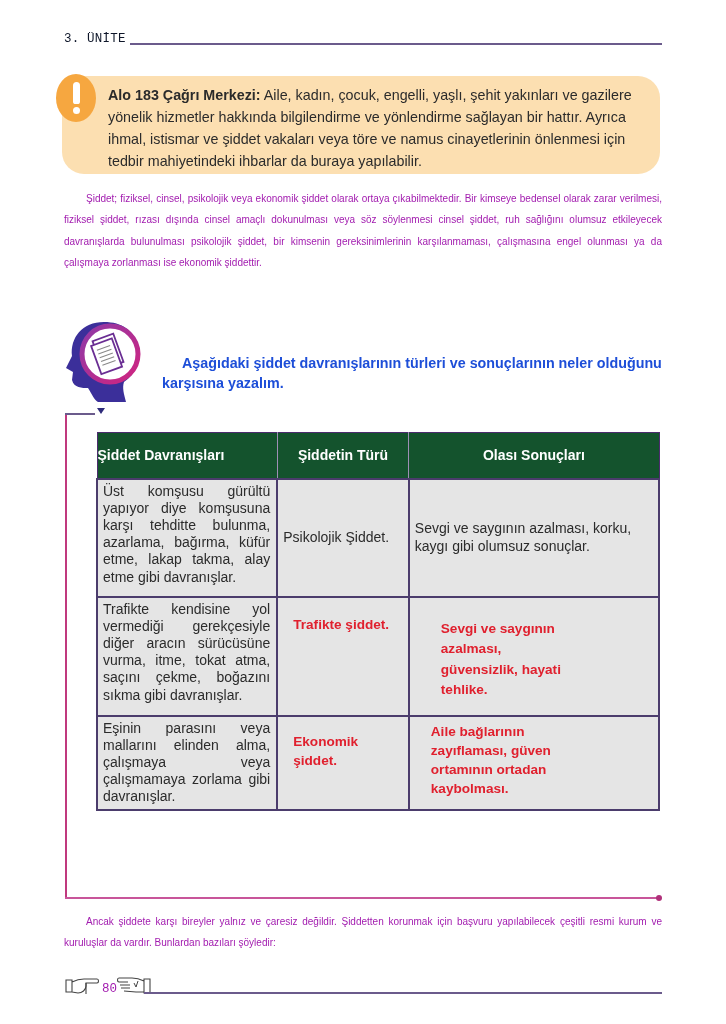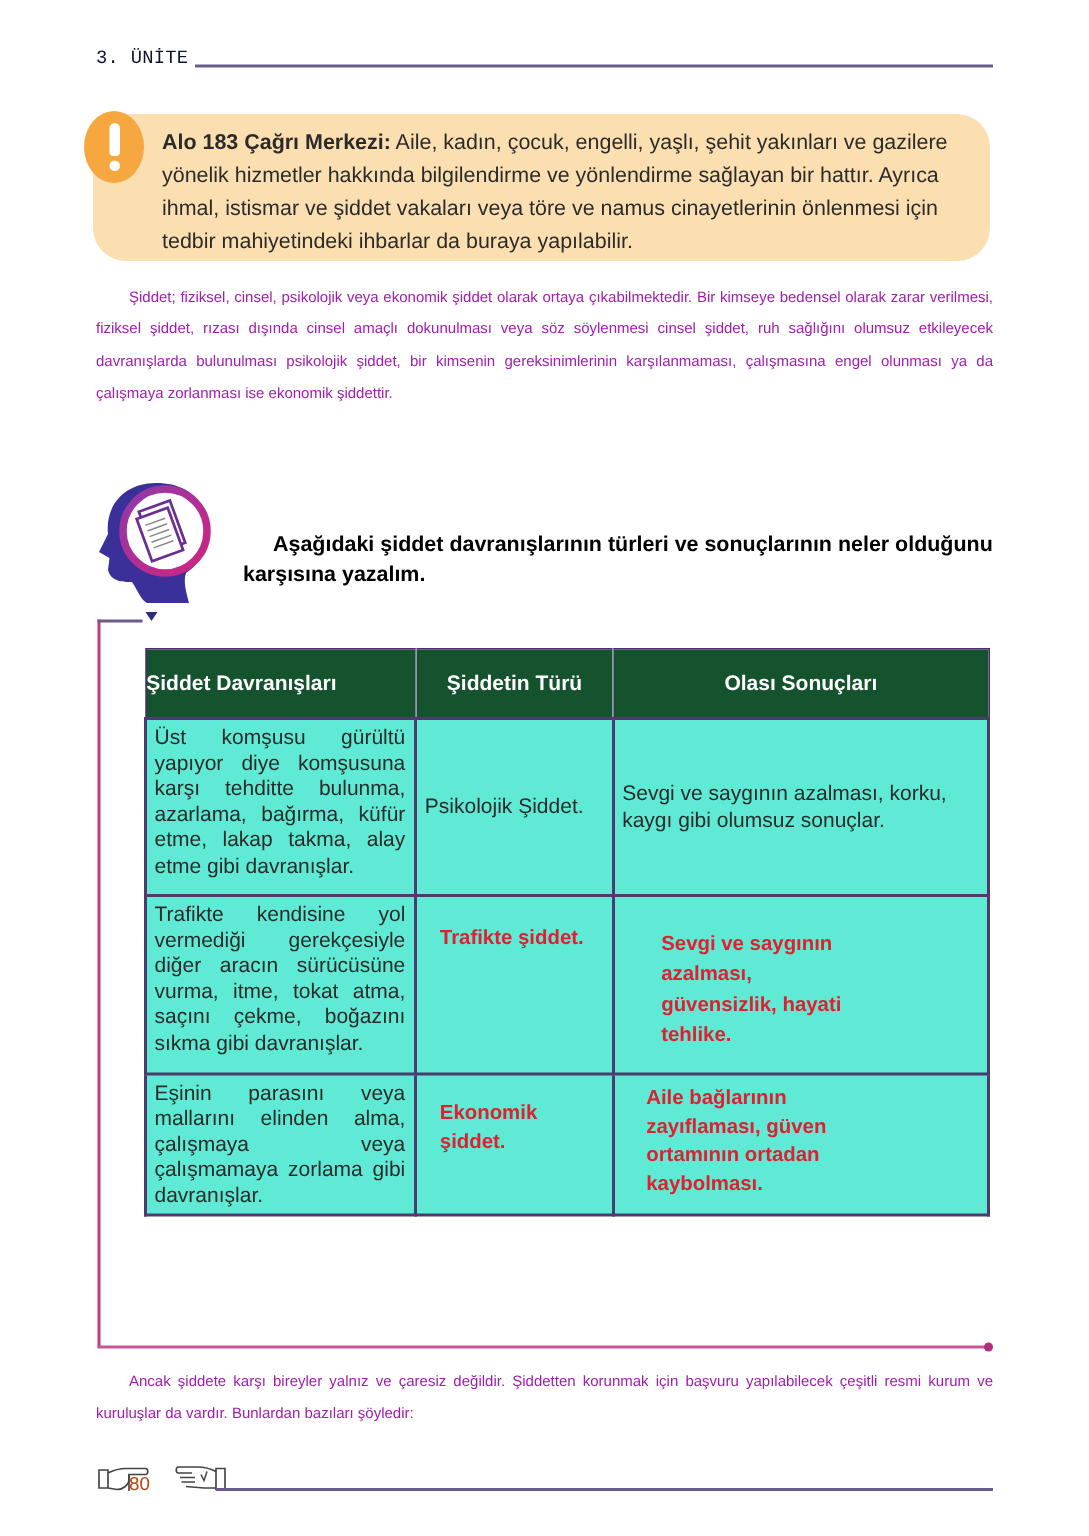--- a/index.html
+++ b/index.html
@@ -18,47 +18,47 @@
   .alert-icon .dot { position: absolute; left: 17px; top: 33px; width: 7px; height: 7px; background: #fff; border-radius: 50%; }
   .alert-text { position: absolute; left: 108px; top: 84px; width: 548px; font-size: 14.3px; line-height: 22px; color: #2b2b2b; }
   .alert-text b { font-weight: bold; }
 
   .para { position: absolute; left: 64px; width: 598px; font-size: 10px; line-height: 21.4px; text-align: justify; color: #a21caf; }
   .para .indent { display: inline-block; width: 22px; }
   .para1 { top: 188px; }
   .para2 { top: 911px; }
 
   .head-icon { position: absolute; left: 64px; top: 318px; width: 80px; height: 96px; }
-  .instruction { position: absolute; left: 162px; top: 353px; width: 500px; font-size: 14.3px; line-height: 20px; font-weight: bold; color: #000000; }
+  .instruction { position: absolute; left: 162px; top: 353px; width: 500px; font-size: 14.3px; line-height: 20px; font-weight: bold; color: #1d4ed8; }
   .instruction .indent { display: inline-block; width: 20px; }
 
   .frame-left { position: absolute; left: 65px; top: 413px; width: 2px; height: 485px; background: #c0397e; }
   .frame-top { position: absolute; left: 65px; top: 413px; width: 30px; height: 1.5px; background: #6b5b8c; }
   .frame-bottom { position: absolute; left: 65px; top: 897px; width: 593px; height: 2px; background: #c8559a; }
   .frame-dot { position: absolute; left: 656px; top: 895px; width: 6px; height: 6px; border-radius: 50%; background: #b0307a; }
   .frame-arrow { position: absolute; left: 97px; top: 408px; width: 0; height: 0;
     border-left: 4px solid transparent; border-right: 4px solid transparent; border-top: 6px solid #2e2b7a; }
 
   table.data { position: absolute; left: 96px; top: 432px; width: 564px; border-collapse: collapse; }
   table.data th { background: #14532d; color: #fff; font-weight: bold; font-size: 14px; height: 46px; border: 1.5px solid #4b2c6e; border-right-color: #9e8fb5; }
   table.data th:last-child { border-right-color: #4b2c6e; }
-  table.data td { background: #5eead4; border: 2px solid #4b3c6c; vertical-align: top; font-size: 14px; line-height: 17.2px; color: #2b2b2b; padding: 3px 6px 3px 5px; }
+  table.data td { background: #e5e5e5; border: 2px solid #4b3c6c; vertical-align: top; font-size: 14px; line-height: 17.2px; color: #2b2b2b; padding: 3px 6px 3px 5px; }
   .c1 { width: 181px; text-align: justify; }
   .c2 { width: 132px; }
   .c3 { width: 251px; }
   .mid { vertical-align: middle !important; }
   .ans { color: #e0202e; font-weight: bold; font-size: 13.6px; line-height: 19px; }
   .r1 td { height: 118px; }
   .r2 td { height: 98px; }
   .r3 td { height: 119px; }
   .r4 td { height: 77px; }
 
   .footer { position: absolute; left: 64px; top: 970px; width: 598px; height: 28px; }
   .footer-line { position: absolute; left: 80px; right: 0; top: 22px; height: 1.5px; background: #6b5b8c; }
-  .page-num { position: absolute; left: 22px; top: 12px; font-size: 12.5px; color: #c2410c; }
+  .page-num { position: absolute; left: 38px; top: 12px; font-size: 12.5px; color: #a21caf; font-family: Liberation Mono, monospace; }
 </style>
 </head>
 <body>
 
 <div class="unit-header">
   <span class="unit-label">3. ÜNİTE</span>
   <div class="unit-line"></div>
 </div>
 
 <div class="alert-box"></div>

